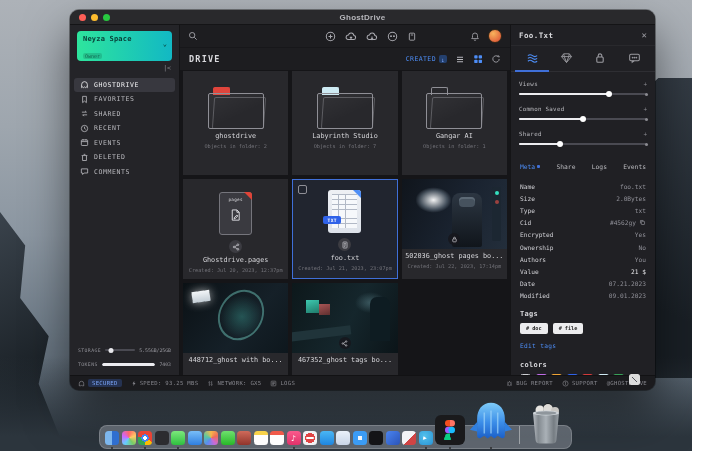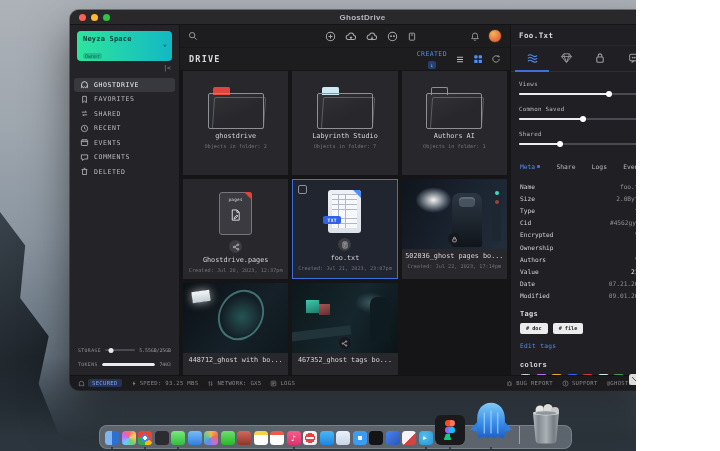--- a/index.html
+++ b/index.html
@@ -1,18 +1,18 @@
 <!DOCTYPE html>
 <html><head>
 <meta charset="utf-8">
 <style>
   html,body{margin:0;padding:0;}
   *{box-sizing:border-box;}
   body{font-family:"DejaVu Sans Mono","Liberation Mono",monospace;}
-  .desktop{position:relative;width:636px;height:451px;overflow:hidden;
+  .desktop{position:relative;width:692px;height:451px;overflow:hidden;
     background:linear-gradient(180deg,#adb2b8 0%,#9ea6ae 28%,#8b96a1 52%,#6d7a86 74%,#4e5a66 100%);}
   
   .cliff-right{position:absolute;right:0;top:78px;width:112px;height:300px;
     background:linear-gradient(205deg,#333b44,#191f25 70%);
     clip-path:polygon(100% 0,100% 100%,0 100%,8% 80%,26% 62%,16% 46%,40% 30%,34% 14%,58% 4%,70% 0);}
   .cliff-left{position:absolute;left:0;top:212px;width:84px;height:239px;
     background:linear-gradient(150deg,#3a434c,#151b20 75%);
     clip-path:polygon(0 0,30% 14%,24% 36%,58% 52%,46% 72%,78% 100%,0 100%);}
   .water-dark{position:absolute;left:0;bottom:0;width:100%;height:95px;
     background:linear-gradient(180deg,rgba(55,66,76,0),#2c353d 85%);}
@@ -60,21 +60,21 @@
   .search-wrap{display:flex;align-items:center;gap:4px;flex:0 0 auto;}
   .search-input{background:transparent;border:none;outline:none;color:#d0d0d4;font:inherit;font-size:7px;width:70px;}
   .top-icons{display:flex;align-items:center;gap:9px;margin:0 auto;color:#a8a8ae;}
   .top-right{display:flex;align-items:center;gap:8px;}
   .avatar{width:14px;height:14px;border-radius:50%;background:radial-gradient(circle at 35% 30%,#f8b35c,#e2633c 75%);
     border:1px solid #3a2a18;cursor:pointer;}
   .icon-btn{display:flex;align-items:center;cursor:pointer;}
   .drive-row{height:22px;flex:0 0 22px;display:flex;align-items:center;padding:0 9px;}
   .drive-title{font-size:8.5px;font-weight:bold;letter-spacing:1.2px;color:#dadade;}
   .drive-controls{margin-left:auto;display:flex;align-items:center;gap:8px;}
-  .created-ctl{display:flex;align-items:center;gap:3px;color:#4d8df6;font-size:6.5px;letter-spacing:.4px;cursor:pointer;flex-direction:column;}
+  .created-ctl{display:flex;align-items:center;gap:3px;color:#4d8df6;font-size:6.5px;letter-spacing:.4px;cursor:pointer;}
   .created-badge{width:8px;height:8px;border-radius:2px;background:#24406e;color:#7aa4f8;font-size:6px;
     display:flex;align-items:center;justify-content:center;}
   .grid{flex:1;min-height:0;overflow:hidden;display:grid;grid-template-columns:repeat(3,1fr);
     grid-template-rows:104px 100px 100px;gap:4px;padding:1px 3px 0;background:#151518;}
   .card{background:#28282c;position:relative;display:flex;flex-direction:column;align-items:center;cursor:pointer;}
   .card .name{font-size:6.8px;color:#d6d6da;margin-top:3px;white-space:nowrap;}
   .card .sub{font-size:5.2px;color:#74747b;margin-top:3px;white-space:nowrap;}
   .card.selected{outline:1px solid #3f6fd8;outline-offset:-1px;background:#21252f;}
   .checkbox{position:absolute;left:6px;top:6px;width:9px;height:9px;border:1px solid #8f8f96;border-radius:2px;}
   
@@ -162,21 +162,21 @@
   .ptab .ind{width:3px;height:3px;background:#3f6fd8;border-radius:1px;}
   .meta-list{padding:6px 9px 0;}
   .meta-row{display:flex;align-items:center;justify-content:space-between;height:12.2px;}
   .meta-k{font-size:6.2px;color:#cfcfd4;}
   .meta-v{font-size:6.2px;color:#8f8f97;display:flex;align-items:center;gap:3px;}
   .tags-sec{padding:8px 9px 0;}
   .sec-title{font-size:7px;font-weight:bold;color:#d8d8dc;letter-spacing:.3px;}
   .chips{display:flex;gap:5px;margin-top:5px;}
   .chip{background:#ececee;color:#222;font-size:5.2px;font-weight:bold;padding:2.5px 6px;border-radius:2px;cursor:pointer;}
   .edit-tags{margin-top:8px;font-size:6.2px;color:#4d8df6;letter-spacing:.3px;cursor:pointer;}
-  .colors-sec{padding:12px 9px 0;font-family:Liberation Mono, monospace;}
+  .colors-sec{padding:12px 9px 0;}
   .swatches{display:flex;gap:4.5px;margin-top:5px;}
   .sw{width:11px;height:11px;border-radius:2.5px;cursor:pointer;}
   .sw-none{border:1px solid #cfd0d4;background:linear-gradient(45deg,transparent 44%,#cfd0d4 44% 56%,transparent 56%);}
   .sw-edit{position:relative;}
   .sw-edit:after{content:"";position:absolute;inset:3px;background:linear-gradient(45deg,transparent 42%,#55565c 42% 58%,transparent 58%);}
   
   .dock{position:absolute;left:99px;bottom:2px;height:24px;border-radius:8px;
     background:rgba(175,182,192,.38);box-shadow:inset 0 0 0 1px rgba(255,255,255,.18);
     display:flex;align-items:flex-end;padding:4px 6px;gap:2.5px;}
   .dk{width:14px;height:14px;border-radius:3.5px;flex:0 0 auto;cursor:pointer;position:relative;}
@@ -271,29 +271,29 @@
           </div>
           <div class="nav-item">
             <svg width="9" height="9" viewBox="0 0 12 12" fill="none" stroke="currentColor" stroke-width="1.1">
                 <rect x="1.8" y="2.5" width="8.4" height="7.5" rx="1"></rect>
                 <path d="M1.8 4.8h8.4M4 1.5v2M8 1.5v2"></path>
               </svg>
             <span>EVENTS</span>
           </div>
           <div class="nav-item">
             <svg width="9" height="9" viewBox="0 0 12 12" fill="none" stroke="currentColor" stroke-width="1.1">
-                <path d="M1.8 2.5h8.4v5.5H5.5L3.5 10V8H1.8z"></path>
-              </svg>
-            <span>COMMENTS</span>
+                <path d="M3.4 4v6h5.2V4M2.2 3.4h7.6M4.8 1.8h2.4"></path>
+              </svg>
+            <span>DELETED</span>
           </div>
           <div class="nav-item">
             <svg width="9" height="9" viewBox="0 0 12 12" fill="none" stroke="currentColor" stroke-width="1.1">
-                <path d="M3.4 4v6h5.2V4M2.2 3.4h7.6M4.8 1.8h2.4"></path>
-              </svg>
-            <span>DELETED</span>
+                <path d="M1.8 2.5h8.4v5.5H5.5L3.5 10V8H1.8z"></path>
+              </svg>
+            <span>COMMENTS</span>
           </div>
         </div>
 
 
         <div class="side-spacer"></div>
 
         <div class="meter">
           <span class="mlabel">STORAGE</span>
           <span class="s-track">
               <span class="s-dot" style="left: 20%;"></span>
@@ -407,21 +407,21 @@
                 <span class="fbody"></span>
               </div>
             <div class="name">Labyrinth Studio</div>
             <div class="sub">Objects in folder: 7</div>
           </div>
           <div class="card">
             <div class="folder">
                 <span class="tab"></span>
                 <span class="fbody"></span>
               </div>
-            <div class="name">Authors AI</div>
+            <div class="name">Gangar AI</div>
             <div class="sub">Objects in folder: 1</div>
           </div>
 
           <div class="card">
             <div class="ficon">
               <span class="flabel">pages</span>
               <span class="fold"></span>
               <svg width="13" height="15" viewBox="0 0 14 16" fill="none" stroke="#e2e2e6" stroke-width="1">
                   <path d="M3.5 2h5l2.5 2.5V13h-7.5z"></path>
                   <path d="M8.5 2v2.5H11"></path>

